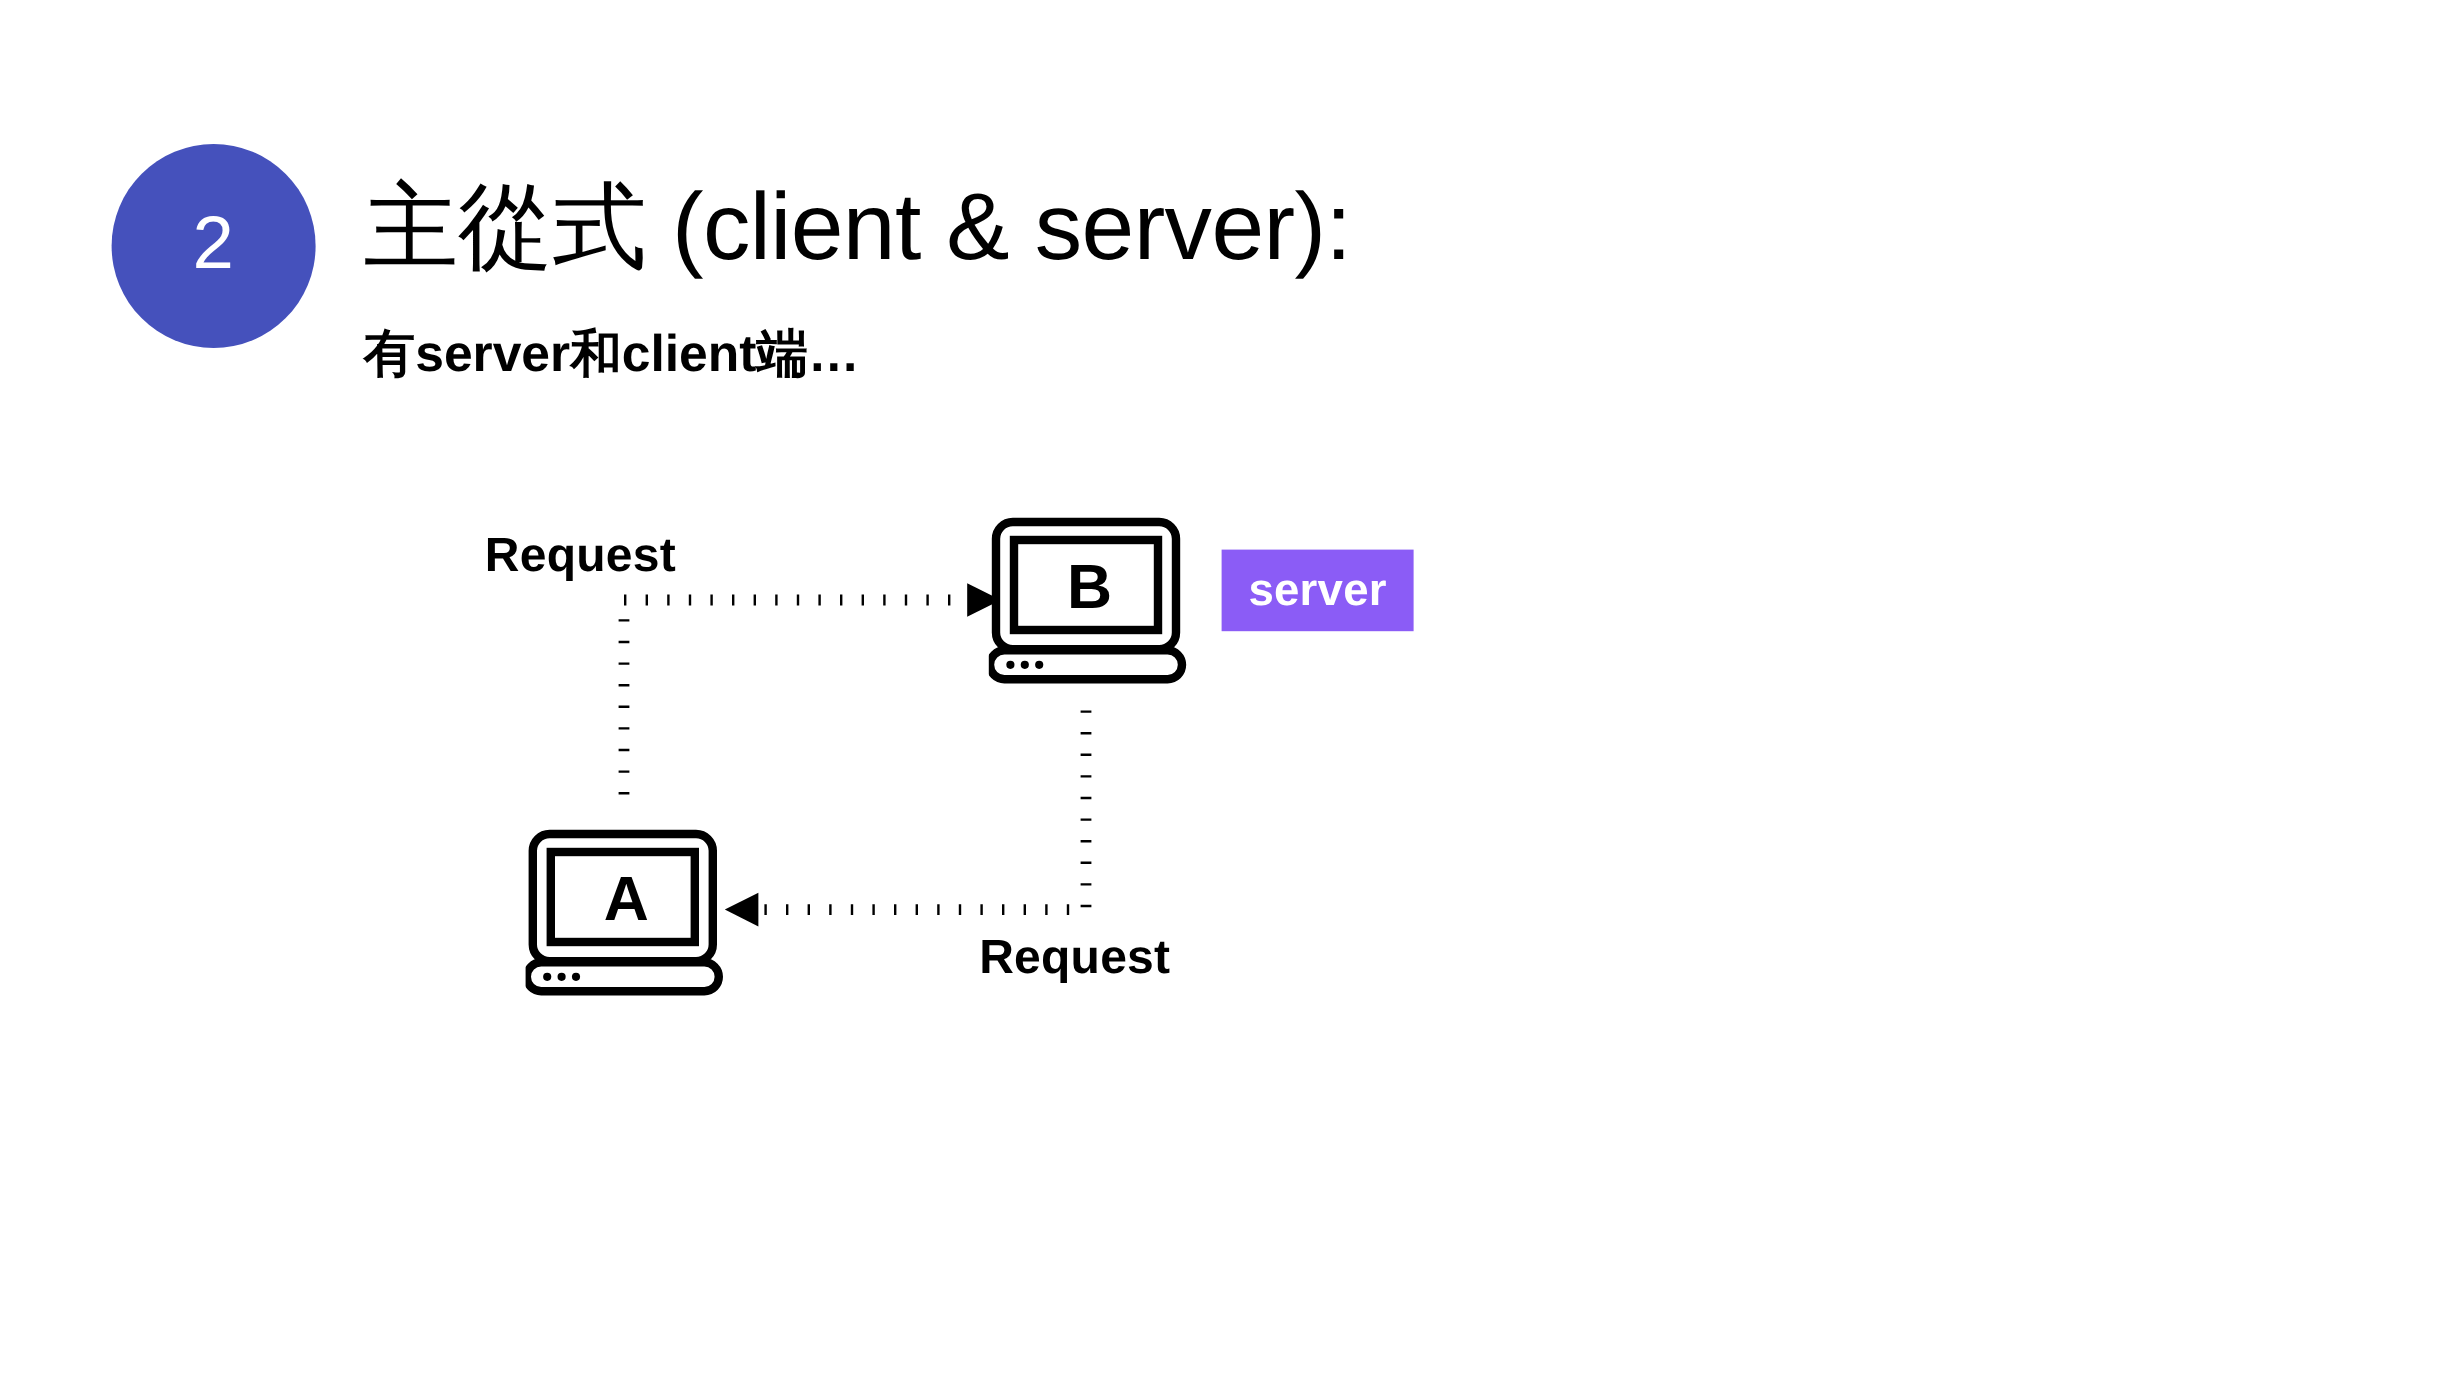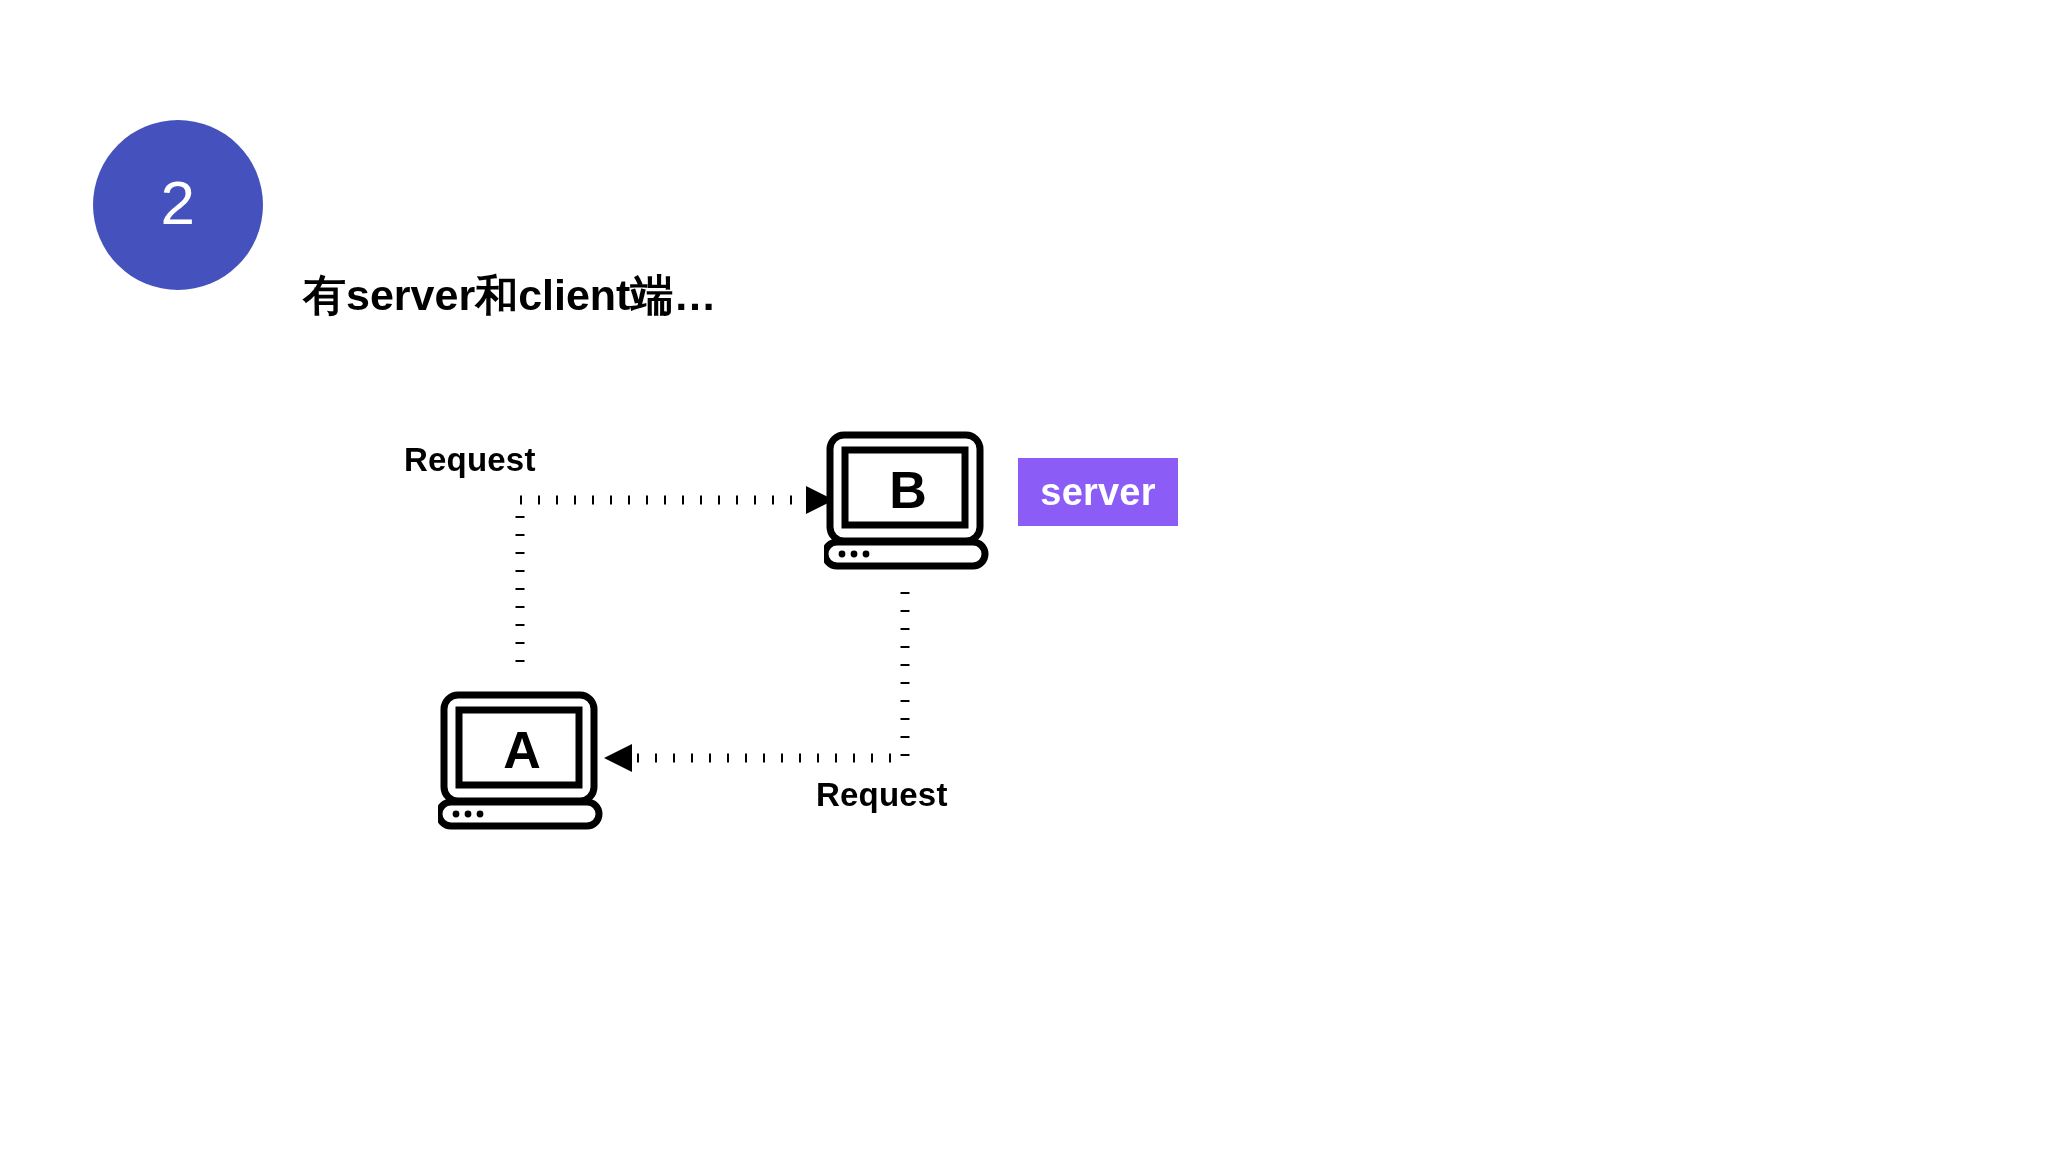--- a/index.html
+++ b/index.html
@@ -111,39 +111,40 @@
     display: flex;
     align-items: center;
     justify-content: center;
     letter-spacing: 0.2px;
   }
   #tag-server { left: 1018px; top: 458px; width: 160px; height: 68px; }
   #tag-client { left: 266px; top: 720px; width: 147px; height: 68px; }
 
   .edge-label {
     position: absolute;
-    font-size: 33px;
+    font-size: 40px;
     font-weight: 700;
     color: #000000;
     line-height: 1;
     white-space: nowrap;
     letter-spacing: 0.2px;
   }
   #label-request { left: 404px; top: 443px; }
   #label-respond { left: 816px; top: 778px; }
 </style>
 </head>
 <body>
 
 <div id="slide">
 
   <div id="number-badge">
     <span id="number-badge-text">2</span>
   </div>
 
+  <div id="title">主從式 (client &amp; server):</div>
 
   <div id="subtitle">有server和client端…</div>
 
   <div id="diagram">
 
     <svg class="flow-svg" viewBox="0 0 2048 1152" xmlns="http://www.w3.org/2000/svg">
 
       <g>
         <path d="M 520 662 L 520 500 L 806 500" fill="none" stroke="#000000" stroke-width="9" stroke-linecap="butt" stroke-dasharray="2 16"></path>
         <polygon points="806,486 834,500 806,514" fill="#000000"></polygon>

